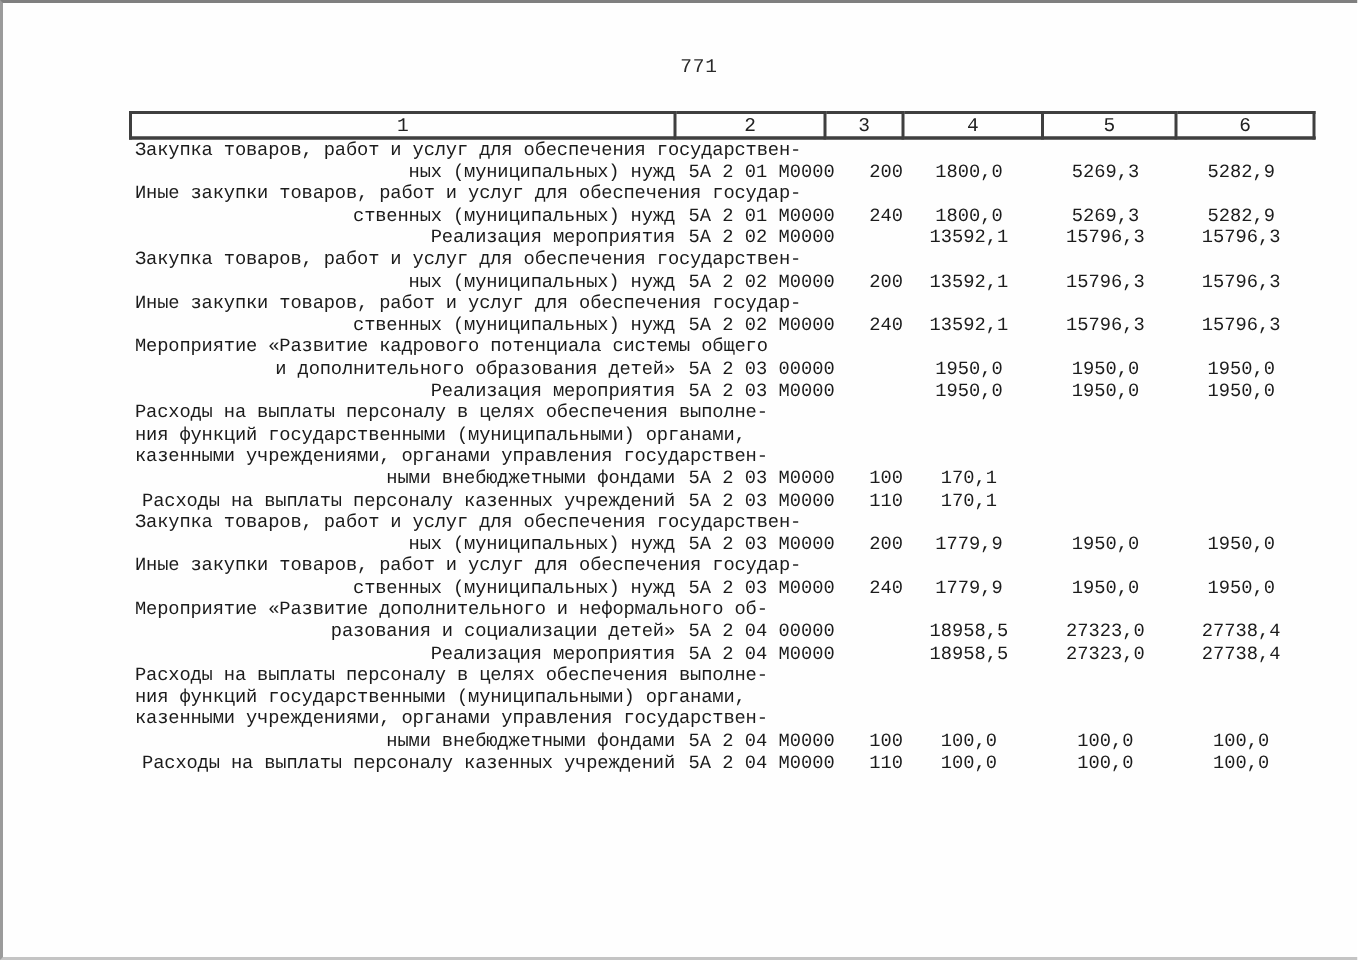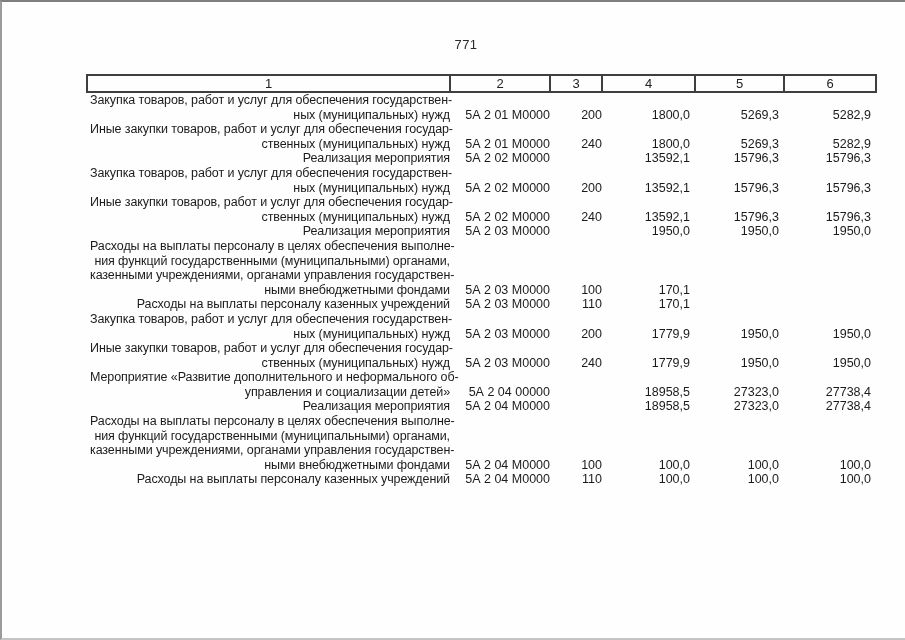--- a/index.html
+++ b/index.html
@@ -10,21 +10,21 @@
   .page {
     position: relative;
     width: 905px;
     height: 640px;
     background: #fefefe;
     border-top: 2px solid #7f7f7f;
     border-left: 2px solid #9b9b9b;
     border-bottom: 2px solid #c4c4c4;
     box-sizing: border-box;
     overflow: hidden;
-    font-family: Liberation Sans, sans-serif;
+    font-family: Liberation Mono, monospace;
     color: #1b1b1b;
   }
   .page-number {
     position: absolute;
     top: 35px;
     left: 464px;
     transform: translateX(-50%);
     font-size: 13px;
     color: #2a2a2a;
     letter-spacing: 0.5px;
@@ -52,21 +52,21 @@
     padding: 0;
     white-space: pre;
     font-size: 12.5px;
     line-height: 14.6px;
     color: #1b1b1b;
     overflow: visible;
   }
   td.c1 { padding-left: 3px;  text-align: right; letter-spacing: -0.1px; }
   td.c2 { padding-left: 9px;  text-align: right; }
   td.c3 { text-align: right; }
-  td.c4, td.c5, td.c6 { text-align: right; padding-right: 5px; }
+  td.c4, td.c5, td.c6 { text-align: center; padding-right: 5px; }
 </style>
 </head>
 <body>
 
 <div class="page">
 
   <div class="page-number">771</div>
 
   <table class="budget-table">
     <colgroup>
@@ -126,20 +126,29 @@
         <tr>
           <td class="c1">Иные закупки товаров, работ и услуг для обеспечения государ-
 ственных (муниципальных) нужд</td>
           <td class="c2">5А 2 02 М0000</td>
           <td class="c3">240</td>
           <td class="c4">13592,1</td>
           <td class="c5">15796,3</td>
           <td class="c6">15796,3</td>
         </tr>
         <tr>
+          <td class="c1">Мероприятие «Развитие кадрового потенциала системы общего
+и дополнительного образования детей»</td>
+          <td class="c2">5А 2 03 00000</td>
+          <td class="c3"></td>
+          <td class="c4">1950,0</td>
+          <td class="c5">1950,0</td>
+          <td class="c6">1950,0</td>
+        </tr>
+        <tr>
           <td class="c1">Реализация мероприятия</td>
           <td class="c2">5А 2 03 М0000</td>
           <td class="c3"></td>
           <td class="c4">1950,0</td>
           <td class="c5">1950,0</td>
           <td class="c6">1950,0</td>
         </tr>
         <tr>
           <td class="c1">Расходы на выплаты персоналу в целях обеспечения выполне-
 ния функций государственными (муниципальными) органами,
@@ -172,21 +181,21 @@
           <td class="c1">Иные закупки товаров, работ и услуг для обеспечения государ-
 ственных (муниципальных) нужд</td>
           <td class="c2">5А 2 03 М0000</td>
           <td class="c3">240</td>
           <td class="c4">1779,9</td>
           <td class="c5">1950,0</td>
           <td class="c6">1950,0</td>
         </tr>
         <tr>
           <td class="c1">Мероприятие «Развитие дополнительного и неформального об-
-управления и социализации детей»</td>
+разования и социализации детей»</td>
           <td class="c2">5А 2 04 00000</td>
           <td class="c3"></td>
           <td class="c4">18958,5</td>
           <td class="c5">27323,0</td>
           <td class="c6">27738,4</td>
         </tr>
         <tr>
           <td class="c1">Реализация мероприятия</td>
           <td class="c2">5А 2 04 М0000</td>
           <td class="c3"></td>

